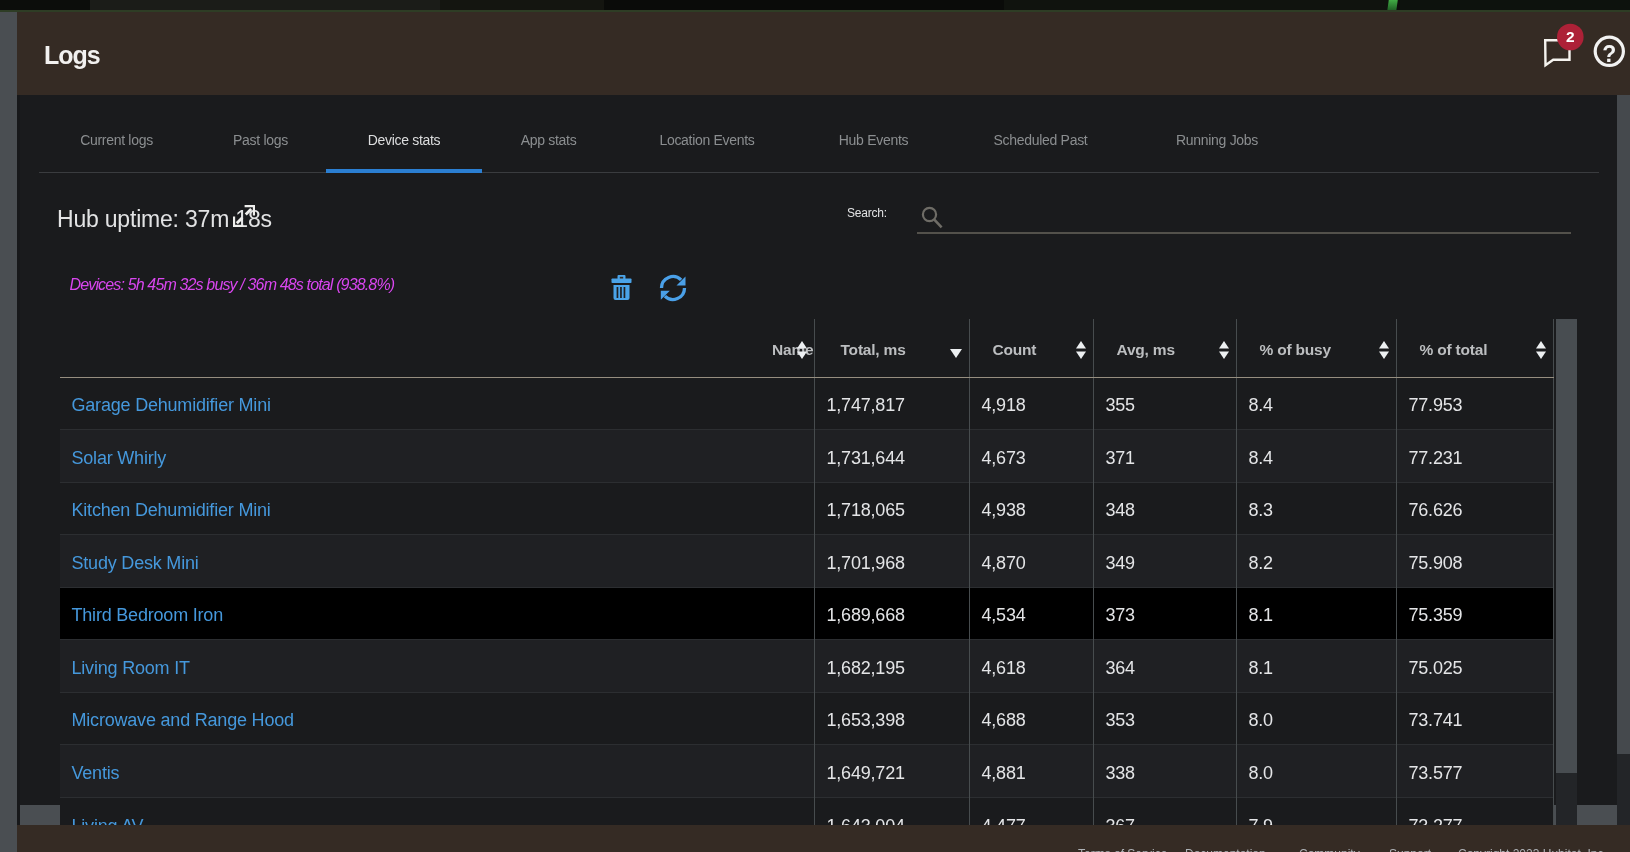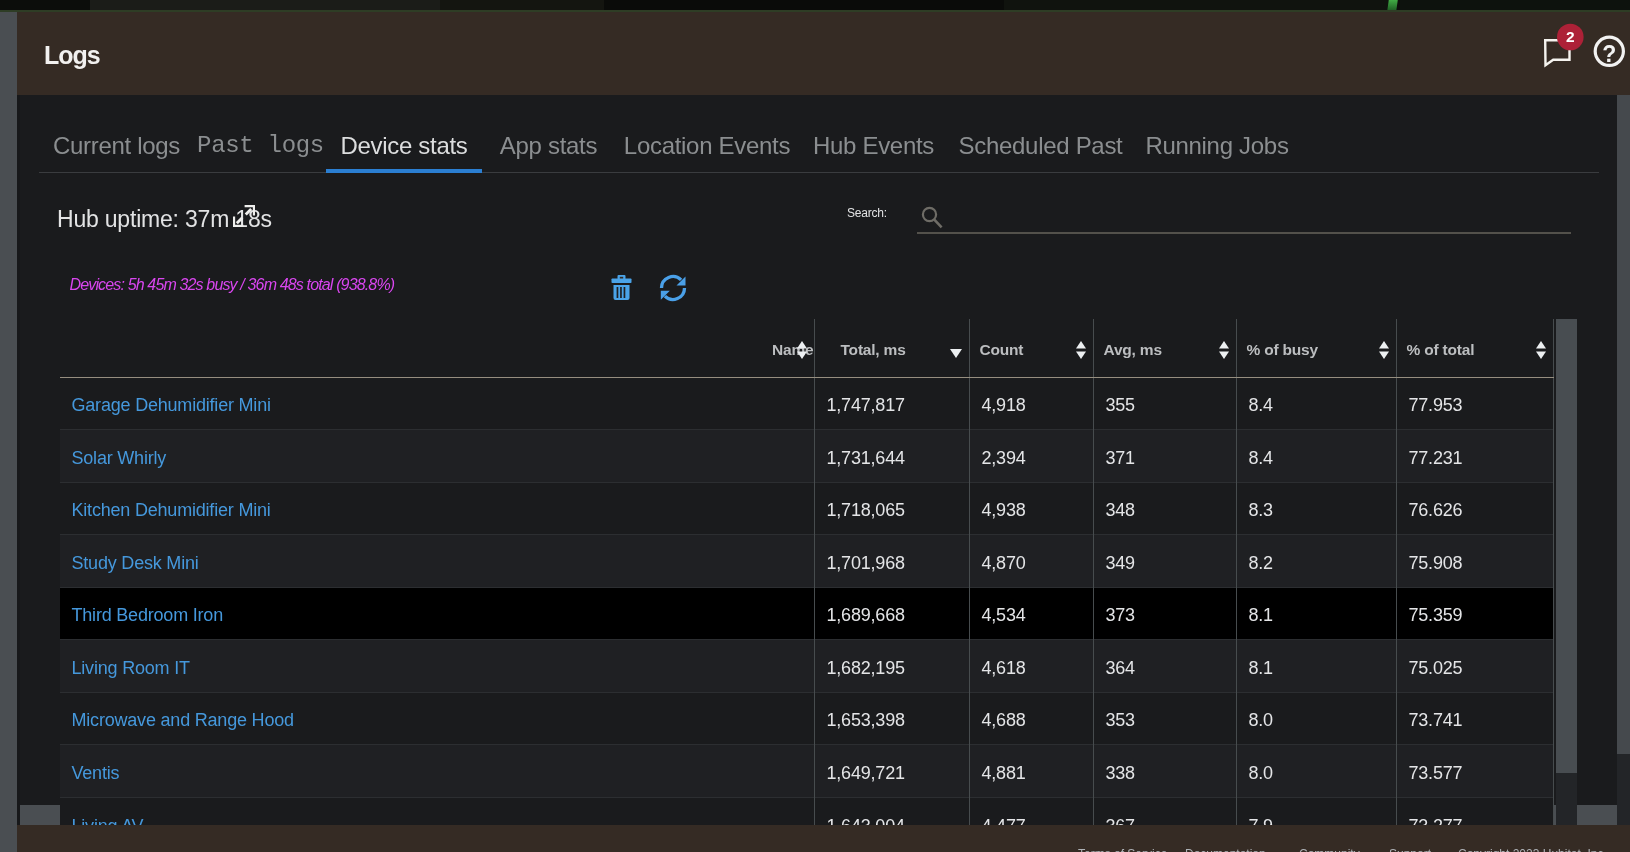--- a/index.html
+++ b/index.html
@@ -18,36 +18,36 @@
 #app { left:17px; top:11px; width:1613px; height:794px; background:#1a1b1d; }
 #leftedge { left:0; top:0; width:3px; height:841px; background:#17181a; }
 #hdr { left:0; top:0; width:1613px; height:84px; background:#352b24; }
 #hdr .title { left:27px; top:29.5px; font-size:25px; font-weight:bold; color:#f2f1f0; letter-spacing:-1px; }
 #footer { left:0; top:814px; width:1613px; height:27px; background:#352b24; overflow:hidden; }
 #footer span { position:absolute; top:21.5px; font-size:12px; color:#aeb2b6; }
 
 #pgsb { left:1600px; top:84px; width:13px; height:730px; background:#232528; }
 #pgsb .thumb { left:0; top:0; width:13px; height:659px; background:#45494d; }
 
-.tab { top:121px; font-size:24px; letter-spacing:-0.3px; color:#8b8e90; transform:translateX(-50%); white-space:nowrap; }
+.tab { top:121px; font-size:14px; letter-spacing:-0.3px; color:#8b8e90; transform:translateX(-50%); white-space:nowrap; }
 .tab.active { color:#dcddde; }
 #tabborder { left:22px; top:160.5px; width:1560px; height:1px; background:#3a3c3f; }
 #tabline { left:309px; top:157.5px; width:156px; height:4px; background:#2b7fd2; }
 
 #hubup { left:40px; top:194.5px; font-size:23px; letter-spacing:-0.2px; color:#e2e3e4; }
 #searchlbl { left:830px; top:194.5px; font-size:12px; letter-spacing:-0.2px; color:#e2e3e4; }
 #searchline { left:900px; top:221px; width:654px; height:1.5px; background:#53514b; }
 
 #devhead { left:52.5px; top:264.5px; font-size:16px; color:#d946ef; letter-spacing:-0.85px;font-style:italic; }
 
 #tbl { left:43px; top:308px; border-collapse:collapse; table-layout:fixed; width:1493px; }
 #tbl col.c1 { width:754px; } #tbl col.c2 { width:155px; } #tbl col.c3 { width:124px; }
 #tbl col.c4 { width:143px; } #tbl col.c5 { width:160px; } #tbl col.c6 { width:157px; }
 #tbl th { height:58px; font-size:15.5px; letter-spacing:-0.2px; font-weight:bold; color:#bcbec0; text-align:left;
-  padding-left:10px; padding-top:5px; border-left:1px solid #474c4e; border-bottom:1px solid #968e80; position:relative; background:#1a1b1d;}
+  padding-left:23px; padding-top:5px; border-left:1px solid #474c4e; border-bottom:1px solid #968e80; position:relative; background:#1a1b1d;}
 #tbl th:first-child { padding-left:11px; border-left:none; }
 #tbl th:last-child { border-right:1px solid #474c4e; }
 #tbl td { height:52.5px; font-size:18px; letter-spacing:-0.2px; color:#e4e5e7; padding-left:12px; padding-top:5px;
   border-left:1px solid #474c4e; border-top:1px solid #2c2e31; }
 #tbl td:first-child { padding-left:11.5px; border-left:none; }
 #tbl td:last-child { border-right:1px solid #474c4e; }
 #tbl tr.odd td { background:#1a1b1d; }
 #tbl tr.even td { background:#1f2023; }
 #tbl tr.hl td { background:#000000; }
 #tbl a { color:#4598dc; text-decoration:none; }
@@ -77,21 +77,21 @@
       <path d="M2.2 19.3 H26.5 V38.7 H10.2 L2.5 44.2 Z" fill="none" stroke="#f5f3ef" stroke-width="2.4"></path>
       <circle cx="27.3" cy="16" r="13.3" fill="#ad2137"></circle>
       <text x="27.3" y="21" font-size="15.5" font-weight="bold" fill="#fff" text-anchor="middle">2</text>
       <circle cx="66.3" cy="30.3" r="14.1" fill="none" stroke="#f2f2f2" stroke-width="3.2"></circle>
       <text x="66.3" y="40.5" font-size="23" font-weight="bold" fill="#f2f2f2" text-anchor="middle">?</text>
     </svg>
   </div>
 
   <div class="tab abs active" style="left:387px;">Device stats</div>
   <div class="tab abs" style="left:99.5px;">Current logs</div>
-  <div class="tab abs" style="left:243.5px;font-family:Liberation Mono, monospace;">Past logs</div>
+  <div class="tab abs" style="left:243.5px;">Past logs</div>
   <div class="tab abs" style="left:531.5px;">App stats</div>
   <div class="tab abs" style="left:690px;">Location Events</div>
   <div class="tab abs" style="left:856.5px;">Hub Events</div>
   <div class="tab abs" style="left:1023.5px;">Scheduled Past</div>
   <div class="tab abs" style="left:1200px;">Running Jobs</div>
   <div id="tabborder" class="abs"></div>
   <div id="tabline" class="abs"></div>
 
   <div id="hubup" class="abs">Hub uptime: 37m 18s</div>
   <svg class="icon" style="left:216px; top:194px;" width="22" height="22" viewBox="0 0 22 22">
@@ -176,21 +176,21 @@
           <td style="border-top:none;"><a>Garage Dehumidifier Mini</a></td>
           <td style="border-top:none;">1,747,817</td>
           <td style="border-top:none;">4,918</td>
           <td style="border-top:none;">355</td>
           <td style="border-top:none;">8.4</td>
           <td style="border-top:none;">77.953</td>
         </tr>
     <tr class="even">
           <td><a>Solar Whirly</a></td>
           <td>1,731,644</td>
-          <td>2,394</td>
+          <td>4,673</td>
           <td>371</td>
           <td>8.4</td>
           <td>77.231</td>
         </tr>
     <tr class="odd">
           <td><a>Kitchen Dehumidifier Mini</a></td>
           <td>1,718,065</td>
           <td>4,938</td>
           <td>348</td>
           <td>8.3</td>

